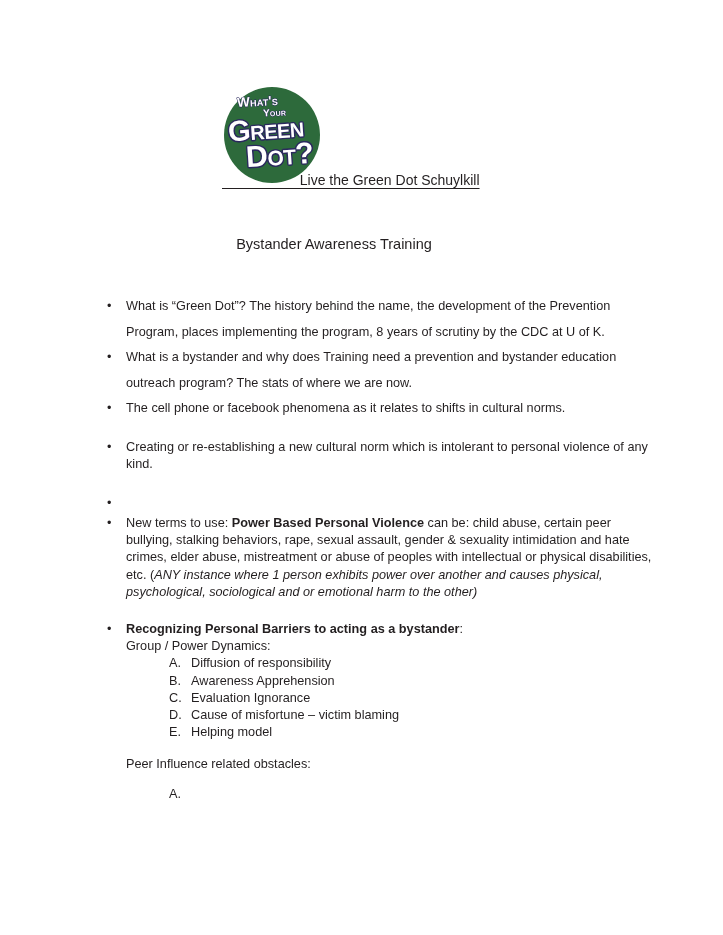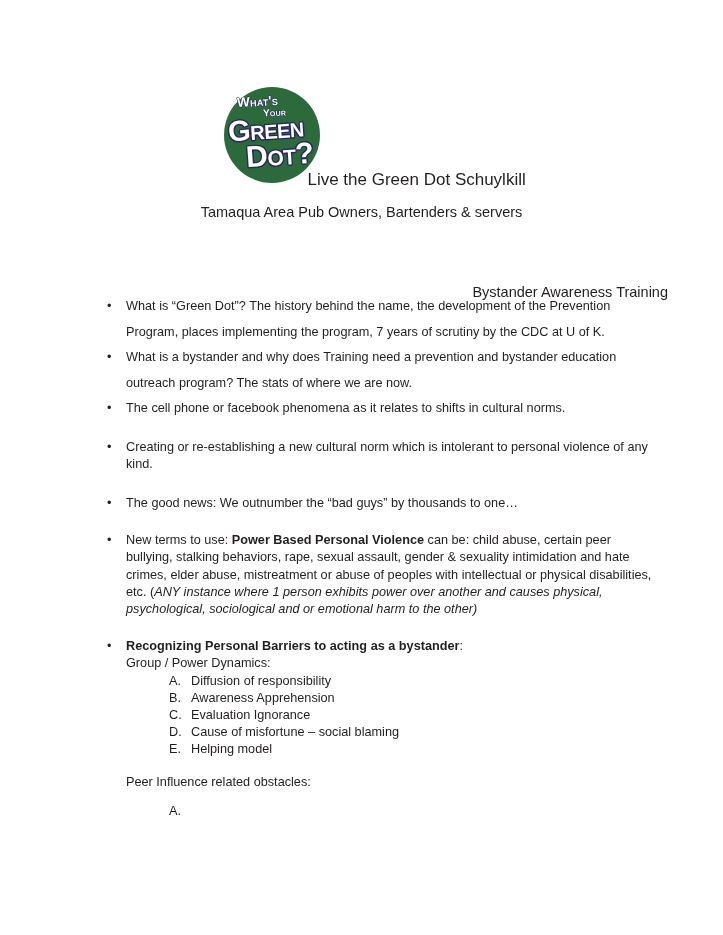--- a/index.html
+++ b/index.html
@@ -100,45 +100,45 @@
       -1.4px 0 #2b2a5e, 1.4px 0 #2b2a5e,
       0 -1.4px #2b2a5e, 0 1.4px #2b2a5e,
       -1px -1px #2b2a5e, 1px -1px #2b2a5e,
       -1px 1px #2b2a5e, 1px 1px #2b2a5e;
     transform: rotate(-4deg);
   }
 
   
   .heading-1 {
     position: absolute;
-    left: 213px;
+    left: 222px;
     top: 171px;
-    font-size: 17px;
+    font-size: 14px;
     line-height: 18px;
     white-space: pre;
+    text-decoration: underline;
     text-underline-offset: 3px;
   }
   .heading-2 {
     position: absolute;
     left: 0;
     top: 203px;
     width: 723px;
     text-align: center;
     font-size: 14.5px;
     line-height: 18px;
   }
   .heading-3 {
     position: absolute;
     left: 0;
     top: 235px;
     width: 668px;
-    text-align: right;
+    text-align: center;
     font-size: 14.5px;
     line-height: 18px;
-    margin-top: 48px;
   }
 
   
   .body-block {
     position: absolute;
     left: 107px;
     top: 294px;
     width: 545px;
   }
   .bullet-row {
@@ -201,28 +201,27 @@
     <div class="logo-circle"></div>
     <div class="logo-text">
       <div class="logo-whats">What's</div>
       <div class="logo-your">Your</div>
       <div class="logo-green">Green</div>
       <div class="logo-dot">Dot?</div>
     </div>
   </div>
 
   <div class="heading-1">                    Live the Green Dot Schuylkill</div>
-  <div class="heading-2">Tamaqua Area Pub Owners, Bartenders &amp; servers</div>
   <div class="heading-3">Bystander Awareness Training</div>
 
   <div class="body-block">
 
     <div class="bullet-row sp15">
       <span class="dot">•</span>
-      <span>What is “Green Dot”? The history behind the name, the development of the Prevention Program, places implementing the program, 7 years of scrutiny by the CDC at U of K.</span>
+      <span>What is “Green Dot”? The history behind the name, the development of the Prevention Program, places implementing the program, 8 years of scrutiny by the CDC at U of K.</span>
     </div>
 
     <div class="bullet-row sp15">
       <span class="dot">•</span>
       <span>What is a bystander and why does Training need a prevention and bystander education outreach program?  The stats of where we are now.</span>
     </div>
 
     <div class="bullet-row sp15">
       <span class="dot">•</span>
       <span>The cell phone or facebook phenomena as it relates to shifts in cultural norms.</span>
@@ -232,21 +231,20 @@
 
     <div class="bullet-row sp10">
       <span class="dot">•</span>
       <span>Creating or re-establishing a new cultural norm which is intolerant to personal violence of any kind.</span>
     </div>
 
     <div class="gap-22"></div>
 
     <div class="bullet-row sp10">
       <span class="dot">•</span>
-      <span>The good news: We outnumber the “bad guys” by thousands to one…</span>
     </div>
 
     <div class="gap-20"></div>
 
     <div class="bullet-row sp10">
       <span class="dot">•</span>
       <span>New terms to use: </span><b>Power Based Personal Violence</b><span> can be: child abuse, certain peer bullying, stalking behaviors, rape, sexual assault, gender &amp; sexuality intimidation and hate crimes, elder abuse, mistreatment or abuse of peoples with intellectual or physical disabilities, etc. (</span><i>ANY instance where 1 person exhibits power over another and causes physical, psychological, sociological and or emotional harm to the other)</i>
     </div>
 
     <div class="gap-20"></div>
@@ -266,21 +264,21 @@
       <li class="alpha-item">
         <span class="marker">B.</span>
         <span>Awareness Apprehension</span>
       </li>
       <li class="alpha-item">
         <span class="marker">C.</span>
         <span>Evaluation Ignorance</span>
       </li>
       <li class="alpha-item">
         <span class="marker">D.</span>
-        <span>Cause of misfortune – social blaming</span>
+        <span>Cause of misfortune – victim blaming</span>
       </li>
       <li class="alpha-item">
         <span class="marker">E.</span>
         <span>Helping model</span>
       </li>
     </ul>
 
     <div class="gap-15"></div>
 
     <div class="sub-line-plain">Peer Influence related obstacles:</div>

